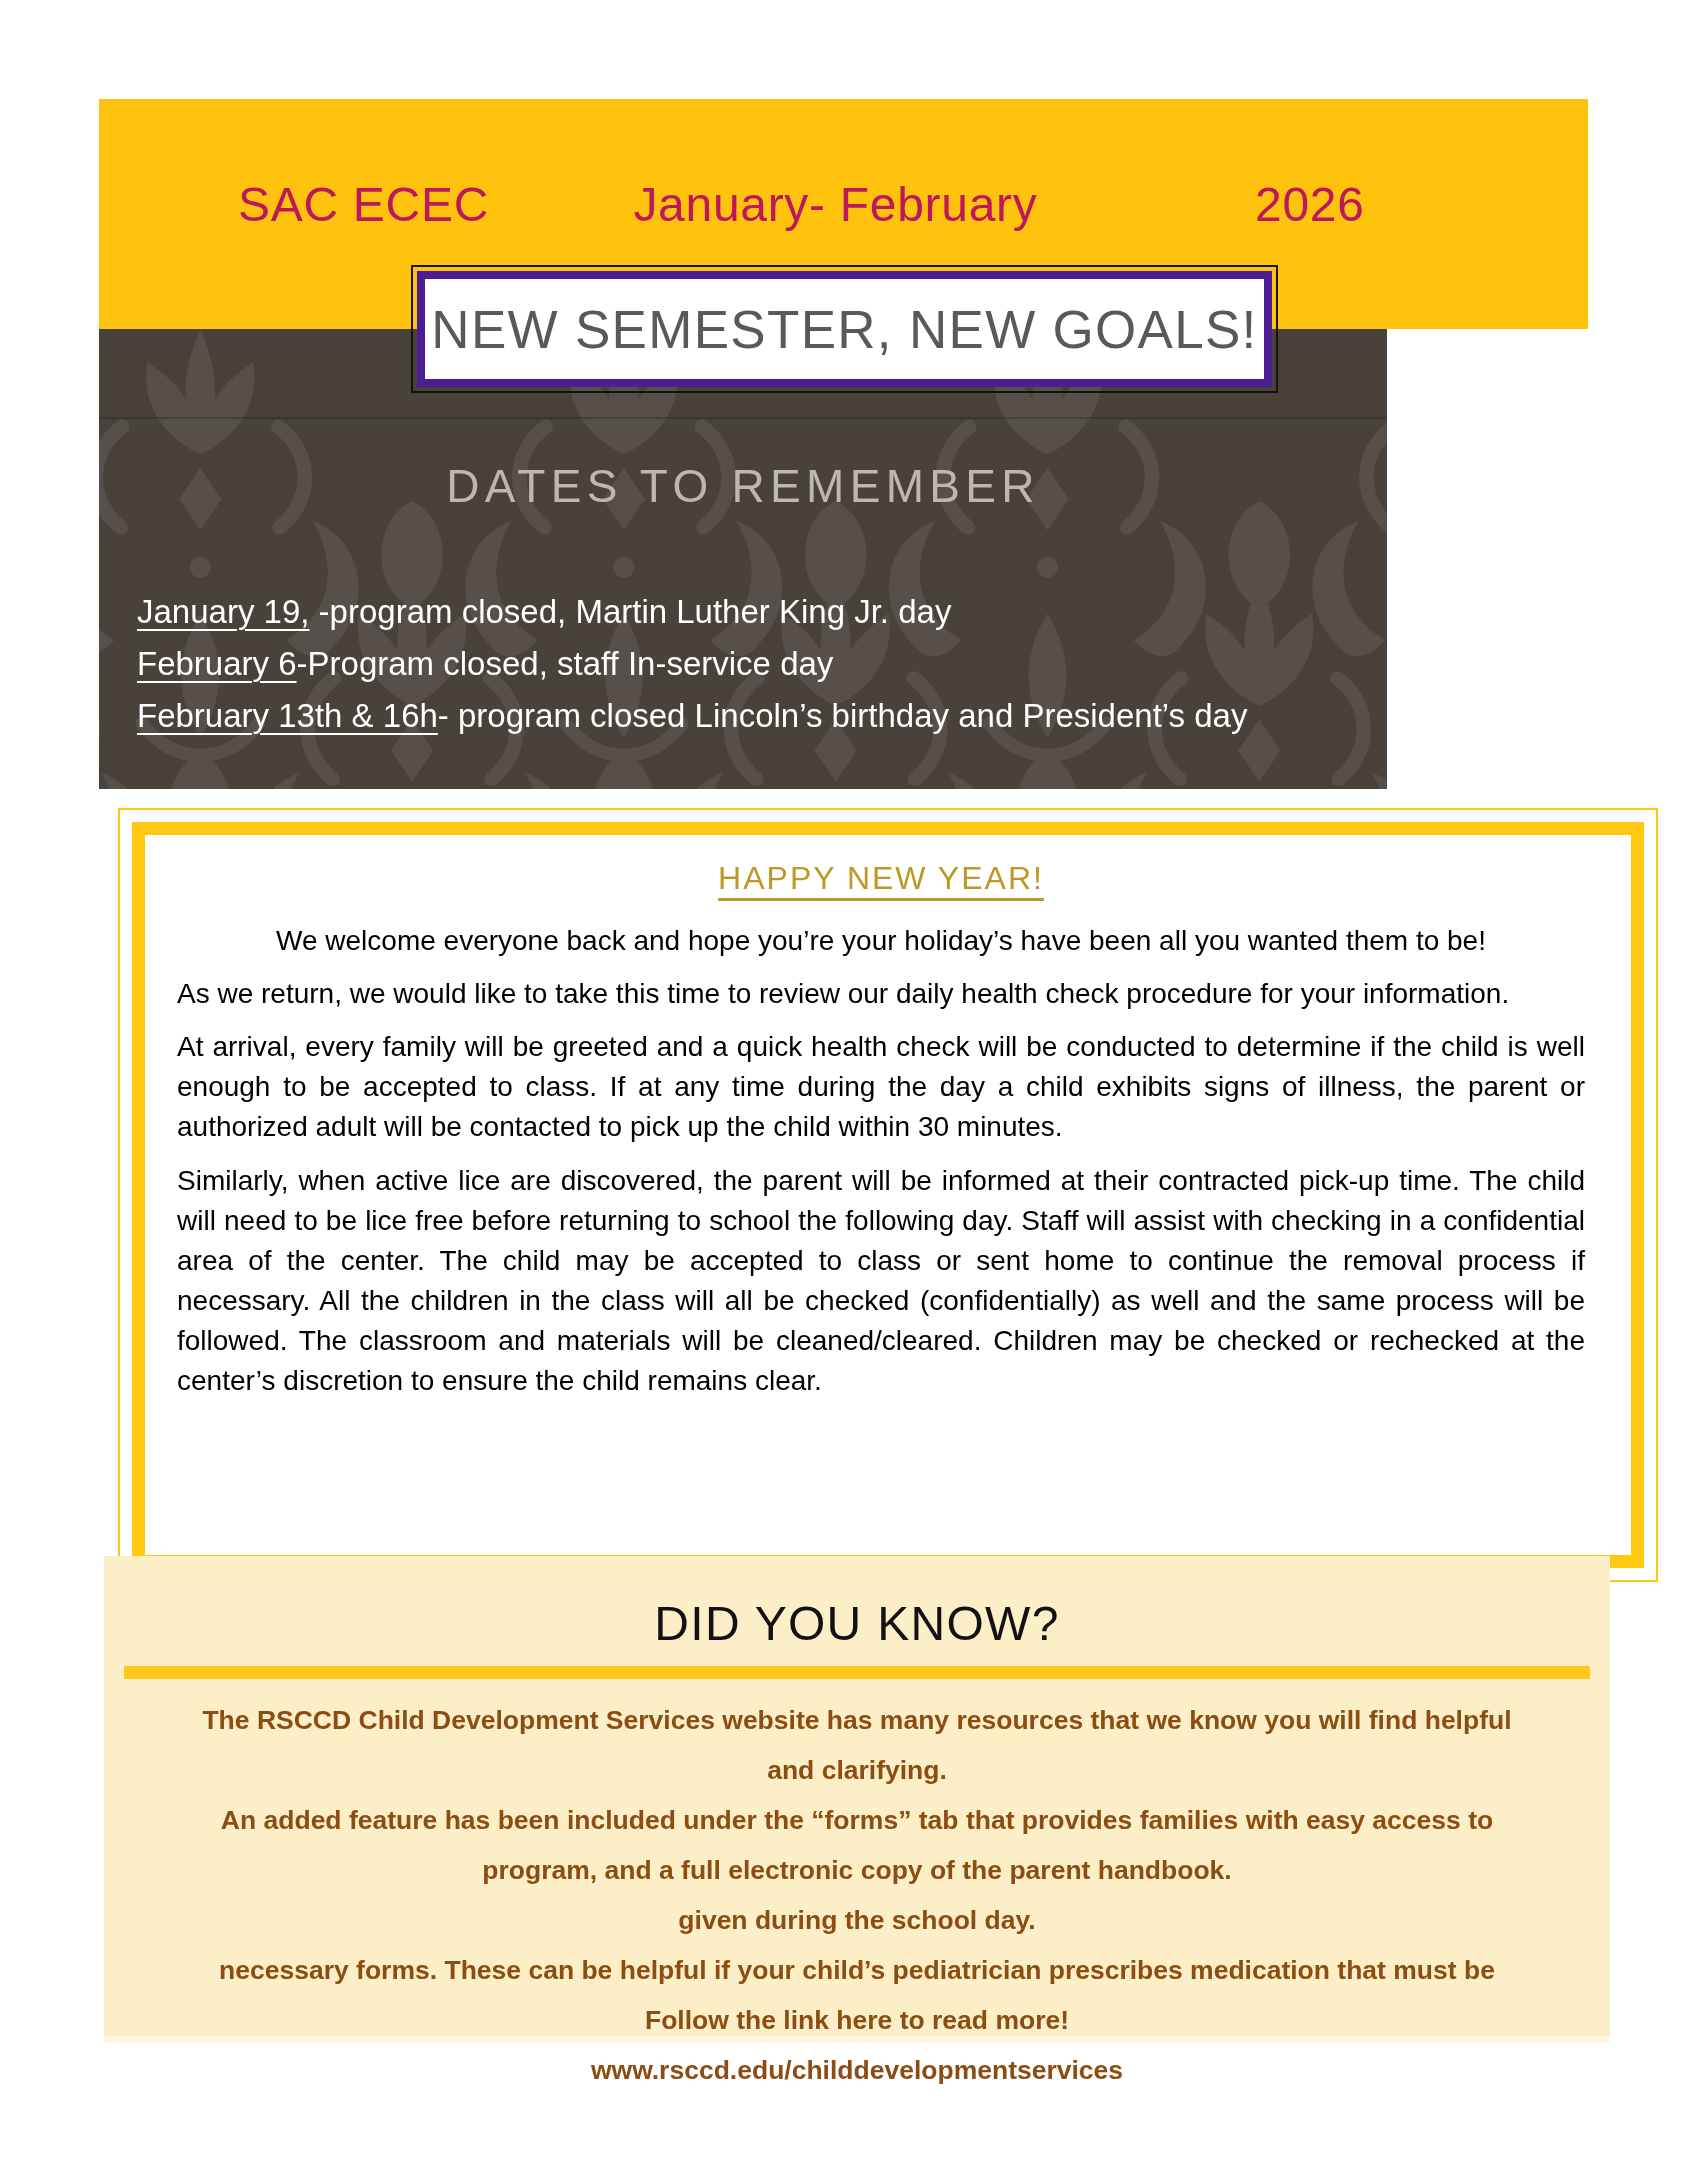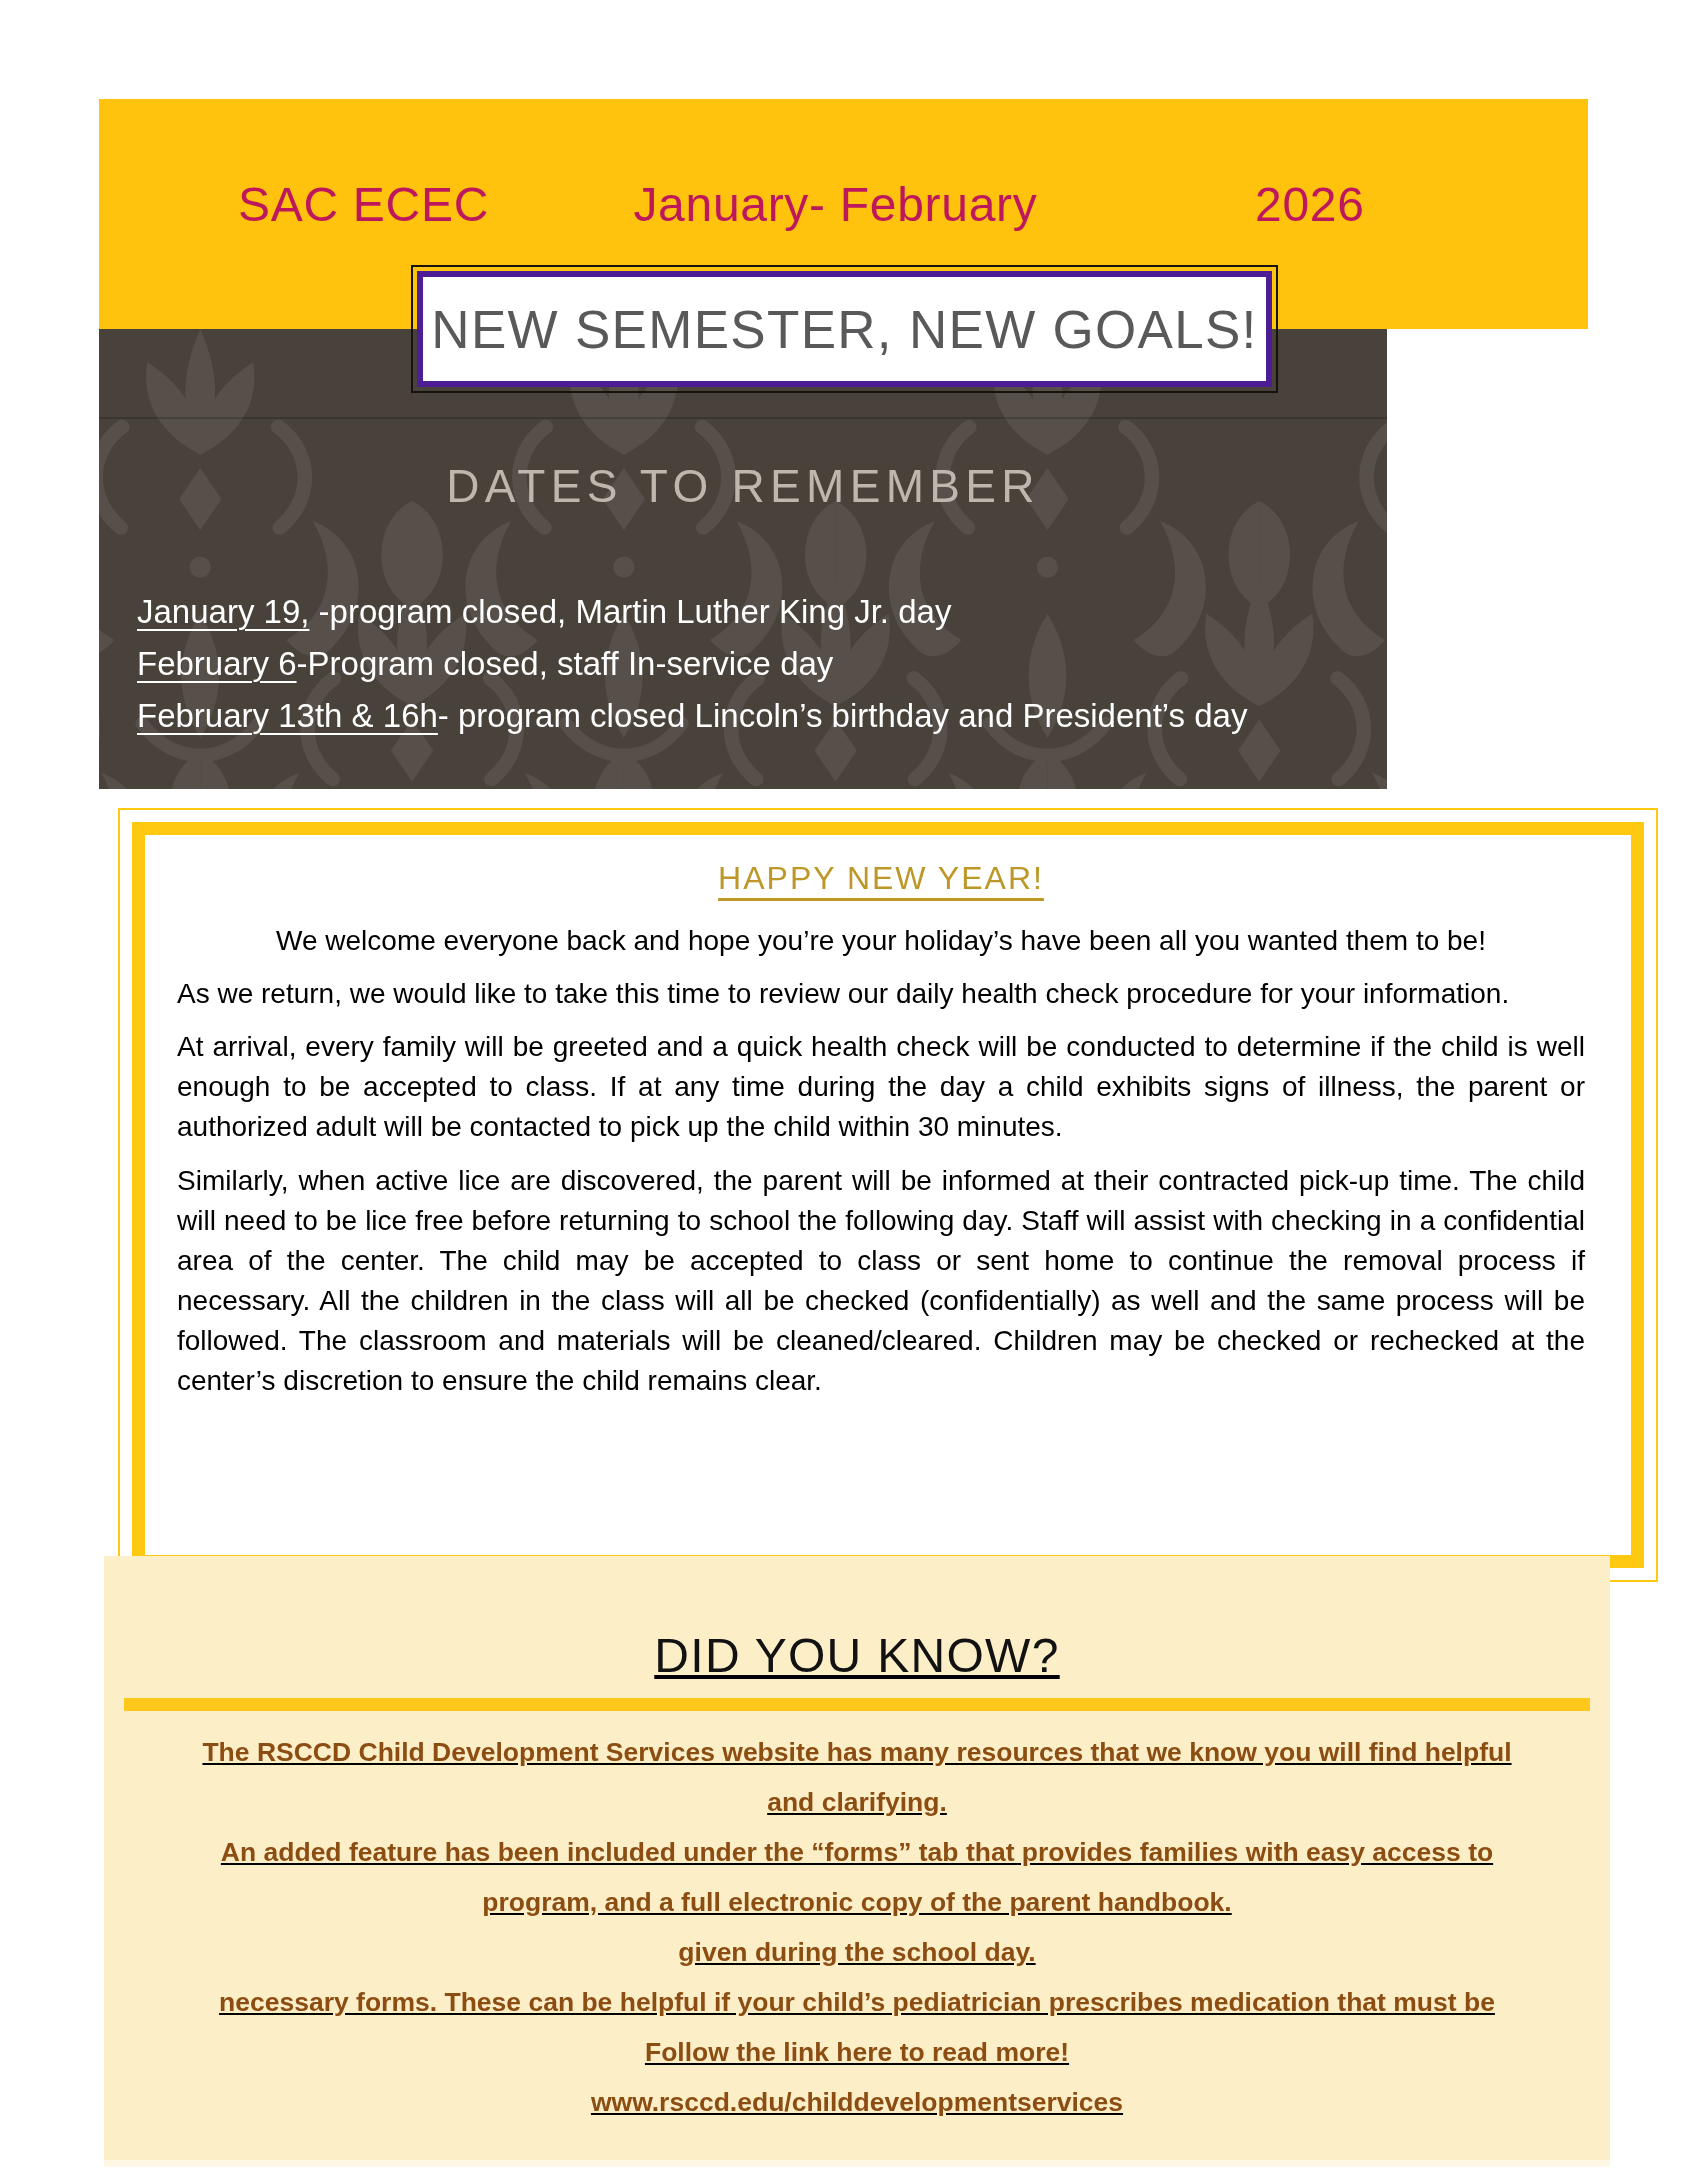--- a/index.html
+++ b/index.html
@@ -18,39 +18,39 @@
   .darkband{position:absolute;left:99px;top:329px;width:1288px;height:460px;background:#48423B;overflow:hidden;}
   .damask{position:absolute;left:0;top:0;width:100%;height:100%;display:block;}
   .seam{position:absolute;left:0;top:88px;width:100%;height:2px;background:rgba(0,0,0,0.18);}
   .dates-title{position:absolute;left:0;top:130px;width:100%;text-align:center;
                font-size:46px;letter-spacing:5.3px;color:#BDB7AE;white-space:nowrap;}
   .dates-list{position:absolute;left:38px;top:257px;font-size:33px;color:#ffffff;line-height:52px;white-space:nowrap;}
   .dates-list .lead{text-decoration:underline;text-decoration-thickness:2px;text-underline-offset:6px;}
 
   
   .semester-box{position:absolute;left:417px;top:271px;width:855px;height:116px;box-sizing:border-box;
-                background:#ffffff;border:6px solid #4c1d95;outline:2.6px solid #16130F;outline-offset:4px;
+                background:#ffffff;border:8px solid #4c1d95;outline:2.6px solid #16130F;outline-offset:4px;
                 display:flex;align-items:center;justify-content:center;z-index:4;}
   .semester-box span{font-size:53px;letter-spacing:1.3px;color:#59595B;white-space:nowrap;}
 
   
   .happy-box{position:absolute;left:98px;top:808px;width:1540px;height:774px;box-sizing:border-box;
              border:2.6px solid #FFC911;padding:12px;z-index:5;background:transparent;margin-left:20px;}
   .happy-inner{box-sizing:border-box;width:100%;height:100%;border:13.2px solid #FFC911;background:#ffffff;
                padding:25px 46px 0 32px;}
   .happy-heading{text-align:center;font-size:32px;letter-spacing:2px;color:#BD9826;
                  text-decoration:underline;text-decoration-thickness:2.6px;text-underline-offset:9.3px;
                  text-decoration-color:#BD9826;}
   .happy-intro{margin-top:24px;text-align:center;font-size:28px;color:#000;line-height:40px;}
   .happy-par{margin-top:13.2px;text-align:justify;font-size:28px;color:#000;line-height:40px;}
   .happy-closing{margin-top:20px;text-align:center;font-size:28px;color:#000;}
 
   
-  .know-panel{position:absolute;left:104px;top:1556px;width:1506px;height:604px;background:#FCEFC8;
-              z-index:6;box-shadow:0 6.6px 0 #FDF7E4;box-sizing:border-box;padding-top:72px;text-decoration:underline;}
+  .know-panel{position:absolute;left:104px;top:1556px;width:1506px;height:480px;background:#FCEFC8;
+              z-index:6;box-shadow:0 6.6px 0 #FDF7E4;box-sizing:border-box;padding-top:40px;}
   .know-heading{text-align:center;font-size:48px;letter-spacing:1.3px;color:#121212;}
   .know-rule{margin:14.6px 20px 0 20px;height:13.2px;background:#FFC81A;}
   .know-lines{margin-top:16px;}
   .know-line{text-align:center;font-size:26.5px;font-weight:bold;color:#8C4D13;line-height:50px;white-space:nowrap;}
 </style>
 </head>
 <body>
 
 <div class="page">
 

